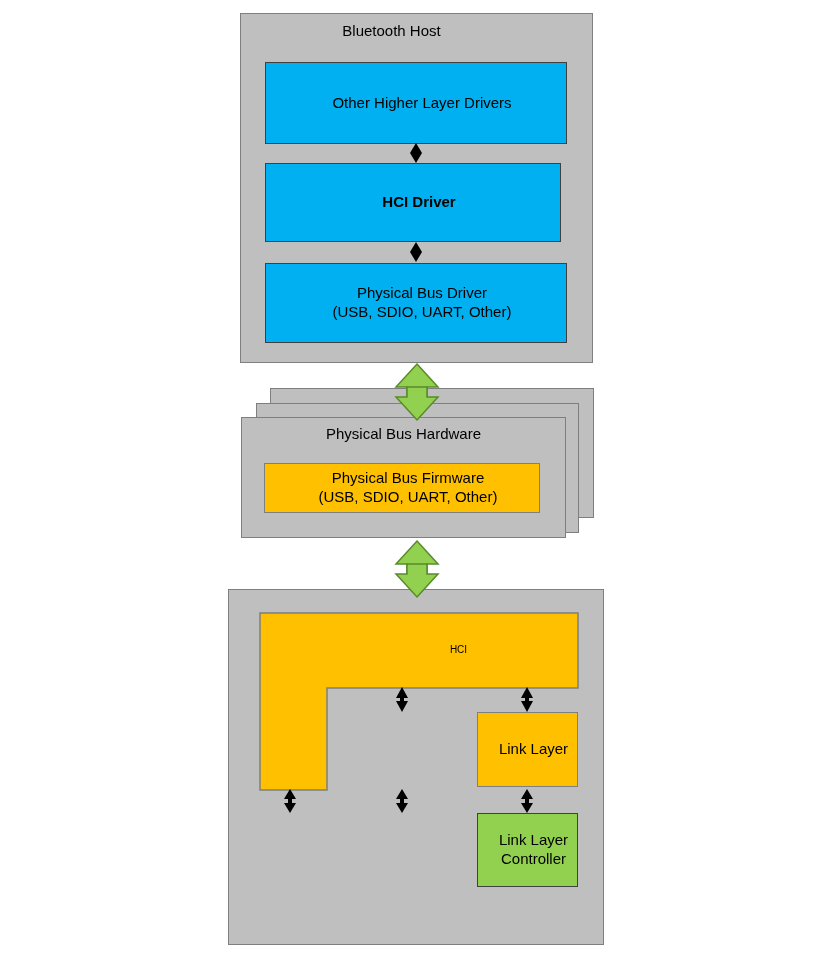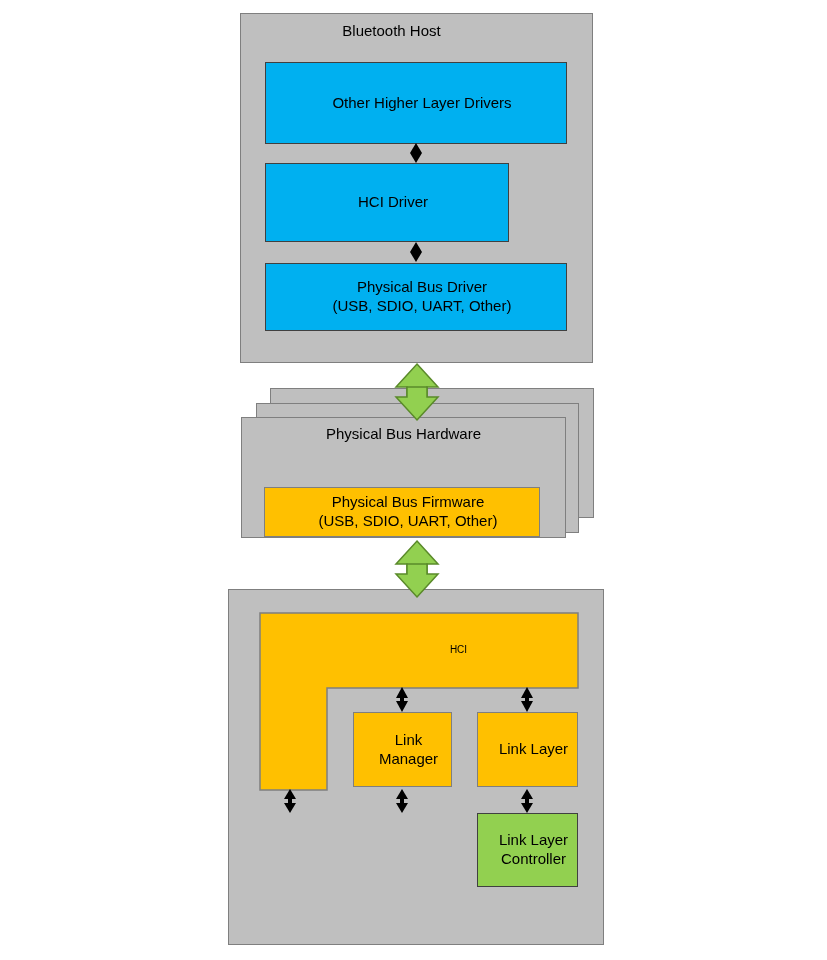--- a/index.html
+++ b/index.html
@@ -69,43 +69,41 @@
 </head>
 <body>
 
 <div id="diagram">
 
   <div class="node group" style="left:240px; top:13px; width:353px; height:350px;"></div>
   <div class="group-title" style="left:240px; top:22px; width:303px;">Bluetooth Host</div>
 
   <div class="node blue" style="left:265px; top:62px; width:302px; height:82px; font-size:15px;">Other Higher Layer Drivers</div>
 
-  <div class="node blue" style="left:265px; top:163px; width:244px; height:79px; font-size:15px;">HCI Driver</div>
+  <div class="node blue" style="left:265px; top:163px; width:296px; height:79px; font-size:15px;font-weight:bold;">HCI Driver</div>
 
-  <div class="node blue" style="left:265px; top:263px; width:302px; height:68px; font-size:15px;">Physical Bus Driver
+  <div class="node blue" style="left:265px; top:263px; width:302px; height:80px; font-size:15px;">Physical Bus Driver
 (USB, SDIO, UART, Other)</div>
 
   <div class="stack-layer" style="left:270px; top:388px; width:324px; height:130px;"></div>
   <div class="stack-layer" style="left:256px; top:403px; width:323px; height:130px;"></div>
   <div class="stack-layer" style="left:241px; top:417px; width:325px; height:121px;"></div>
 
   <div class="group-title" style="left:241px; top:425px; width:325px;">Physical Bus Hardware</div>
 
-  <div class="node amber" style="left:264px; top:463px; width:276px; height:50px; font-size:15px;margin-top:24px;">Physical Bus Firmware
+  <div class="node amber" style="left:264px; top:463px; width:276px; height:50px; font-size:15px;">Physical Bus Firmware
 (USB, SDIO, UART, Other)</div>
 
   <div class="node group" style="left:228px; top:589px; width:376px; height:356px;"></div>
 
   <svg class="overlay" viewBox="0 0 827 960" xmlns="http://www.w3.org/2000/svg">
     <polygon points="260,613 578,613 578,688 327,688 327,790 260,790" fill="#FFC000" stroke="#7f7f7f" stroke-width="1.5"></polygon>
   </svg>
   <div class="node" style="left:327px; top:613px; width:251px; height:75px; font-size:10px; color:#000;">HCI</div>
 
-  <div class="node amber" style="left:353px; top:712px; width:99px; height:75px; font-size:15px;">Link
-Manager</div>
 
   <div class="node amber" style="left:477px; top:712px; width:101px; height:75px; font-size:15px;">Link Layer</div>
 
 
   <div class="node green" style="left:477px; top:813px; width:101px; height:74px; font-size:15px;">Link Layer
 Controller</div>
 
   <svg class="overlay" viewBox="0 0 827 960" xmlns="http://www.w3.org/2000/svg">
 
     <g>

